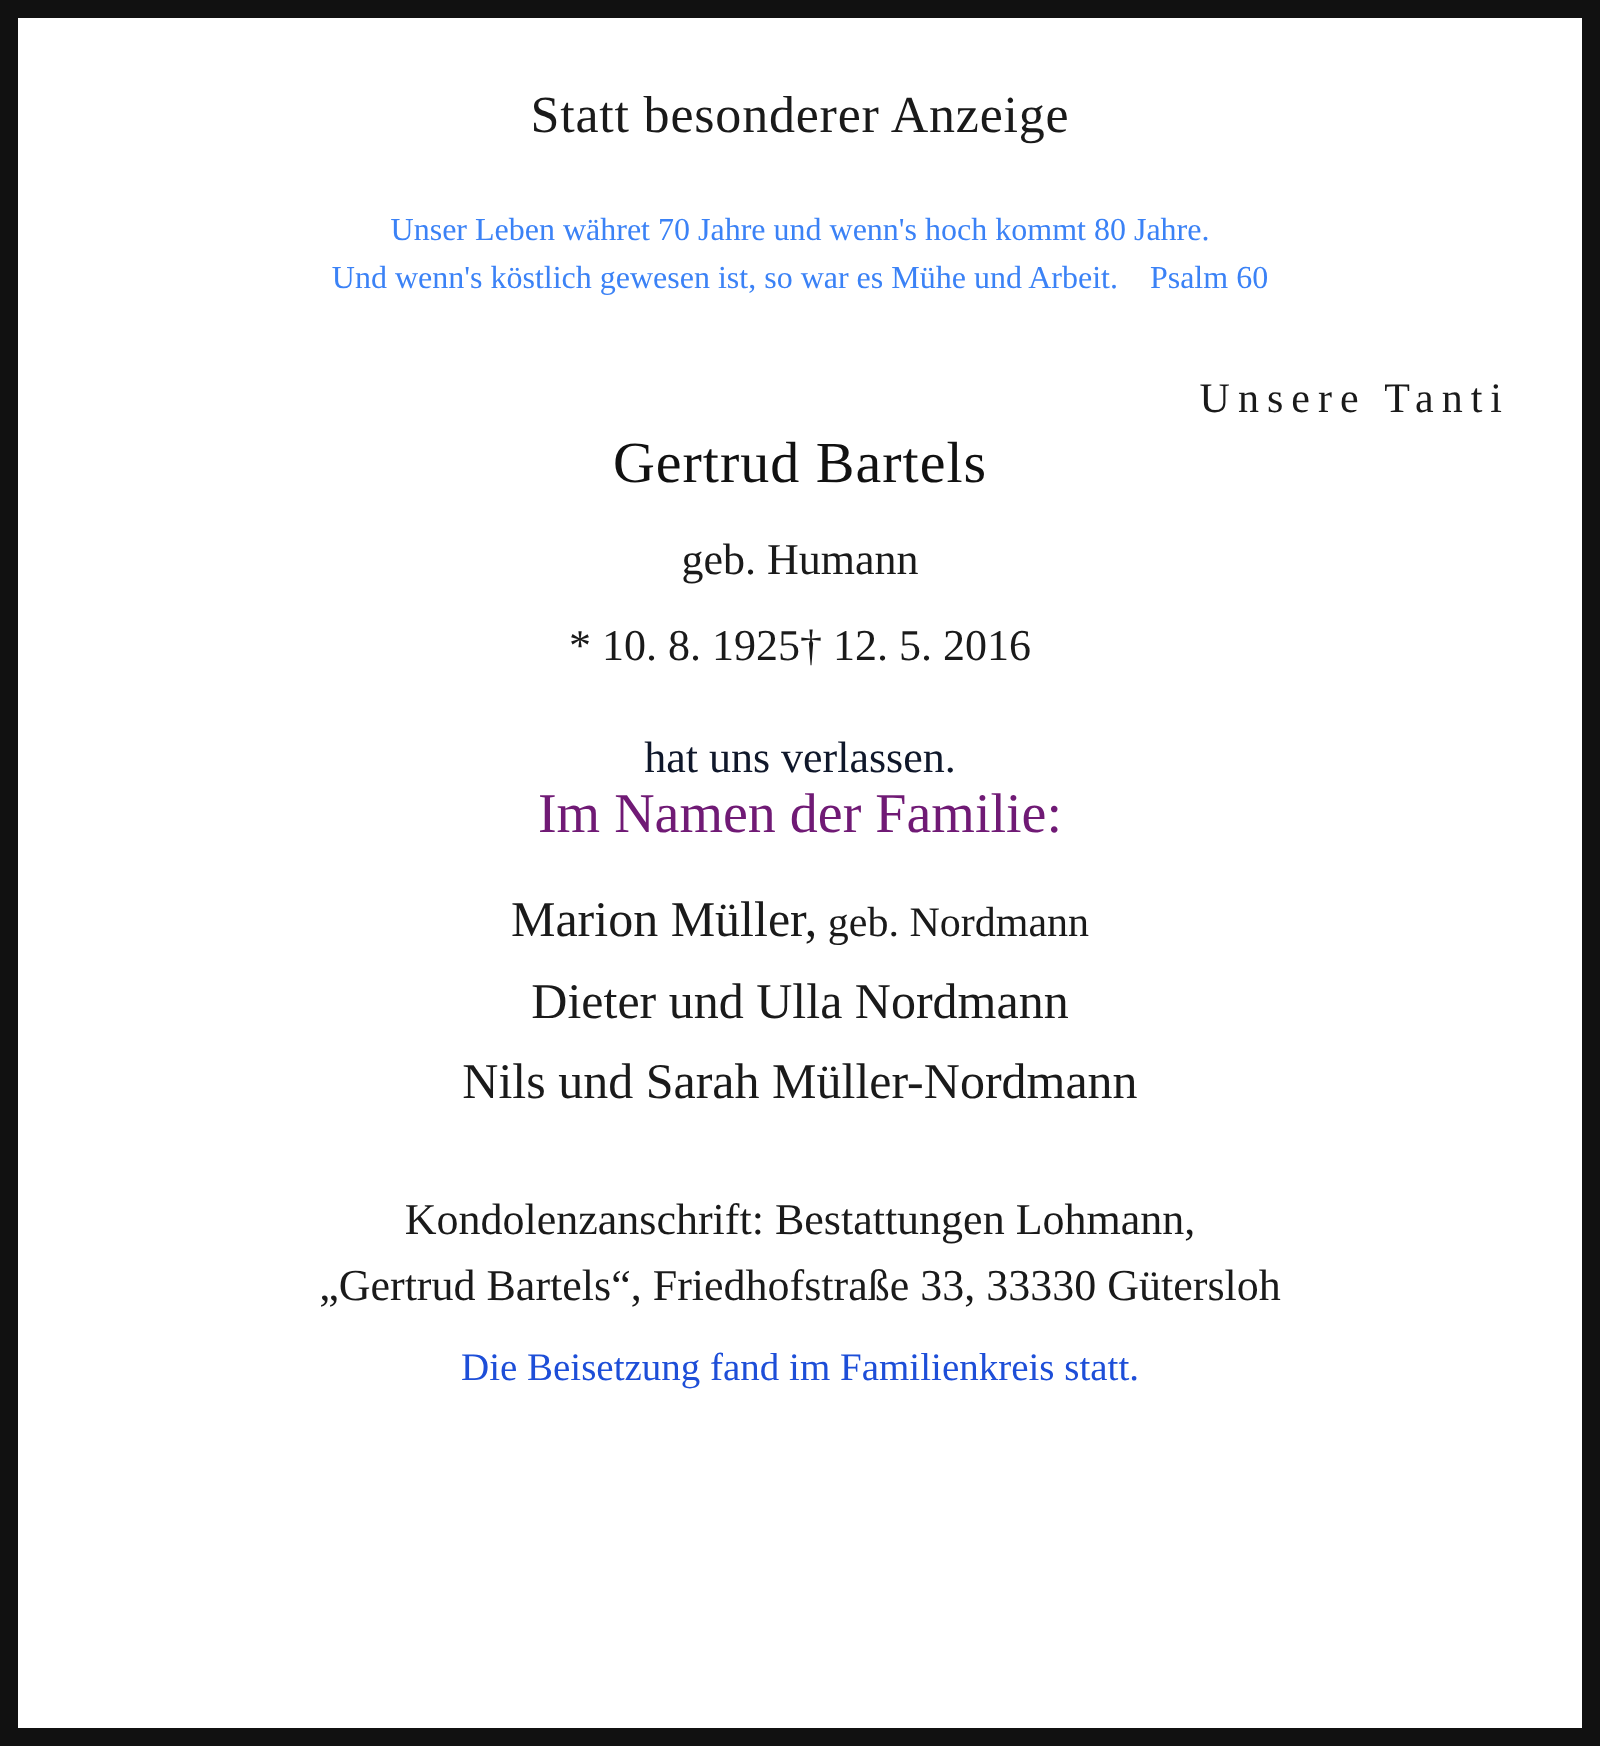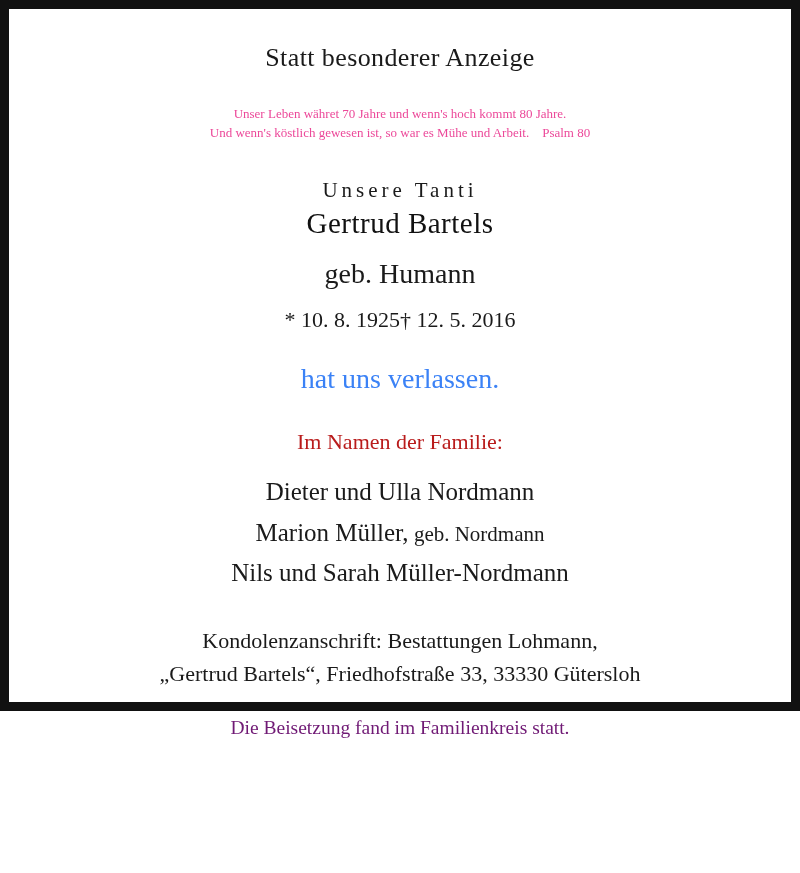--- a/index.html
+++ b/index.html
@@ -10,81 +10,81 @@
   body {
     width: 800px;
     height: 873px;
     font-family: "Liberation Serif", serif;
     color: #1a1a1a;
     overflow: hidden;
   }
   .notice {
     box-sizing: border-box;
     width: 800px;
-    height: 711px;
+    height: 873px;
     border: 9px solid #111111;
     background: #ffffff;
     padding: 26px 36px 18px 36px;
     display: block;
     text-align: center;
   }
   .headline {
     font-size: 26px;
     letter-spacing: 0.4px;
     margin-top: 8px;
     margin-bottom: 0;
     color: #1a1a1a;
   }
   .verse {
     margin-top: 31px;
-    font-size: 13px;
+    font-size: 16px;
     line-height: 1.48;
-    color: #ec4899;
+    color: #3b82f6;
   }
   .verse .verse-line {
     display: block;
     white-space: pre;
   }
   .verse .ref {
     display: inline;
   }
   .relation {
     margin-top: 36px;
     font-size: 21px;
     letter-spacing: 4px;
     color: #1a1a1a;
+    text-align: right;
   }
   .name {
     margin-top: 5px;
     font-size: 29px;
     letter-spacing: 0.5px;
     line-height: 1.1;
     color: #111111;
   }
   .maiden {
     margin-top: 18px;
-    font-size: 28px;
+    font-size: 22px;
     color: #1a1a1a;
   }
   .dates {
     margin-top: 17px;
     font-size: 22px;
     color: #1a1a1a;
   }
   .dates .birth { }
   .dates .death { margin-left: 0; margin-top: 24px; }
   .passed {
     margin-top: 30px;
-    font-size: 28px;
-    color: #3b82f6;
+    font-size: 22px;
+    color: #0f172a;
   }
   .family-intro {
-    margin-top: 34px;
-    font-size: 22px;
-    color: #b91c1c;
+    font-size: 28px;
+    color: #701a75;
   }
   .family-list {
     margin-top: 17px;
     list-style: none;
     padding: 0;
     margin-left: 0;
     margin-right: 0;
     margin-bottom: 0;
   }
   .family-list li {
@@ -96,54 +96,54 @@
     font-size: 21px;
   }
   .condolence {
     margin-top: 30px;
     font-size: 22px;
     line-height: 1.5;
     text-align: center;
   }
   .condolence .cond-line { display: block; }
   .footer {
-    margin-top: 27px;
+    margin-top: 15px;
     font-size: 19.5px;
-    color: #701a75;
+    color: #1d4ed8;
   }
 </style>
 </head>
 <body>
 
 <div class="notice">
 
   <div class="headline">Statt besonderer Anzeige</div>
 
   <div class="verse">
     <span class="verse-line">Unser Leben währet 70 Jahre und wenn's hoch kommt 80 Jahre.</span>
-    <span class="verse-line"><span>Und wenn's köstlich gewesen ist, so war es Mühe und Arbeit.</span>    <span class="ref">Psalm 80</span></span>
+    <span class="verse-line"><span>Und wenn's köstlich gewesen ist, so war es Mühe und Arbeit.</span>    <span class="ref">Psalm 60</span></span>
   </div>
 
   <div class="relation">Unsere Tanti</div>
 
   <div class="name">Gertrud Bartels</div>
 
   <div class="maiden">geb. Humann</div>
 
   <div class="dates">
     <span class="birth">* 10. 8. 1925</span><span class="death">† 12. 5. 2016</span>
   </div>
 
   <div class="passed">hat uns verlassen.</div>
 
   <div class="family-intro">Im Namen der Familie:</div>
 
   <ul class="family-list">
+    <li><span>Marion Müller,</span><span class="small"> geb. Nordmann</span></li>
     <li><span>Dieter und Ulla Nordmann</span><span class="small"></span></li>
-    <li><span>Marion Müller,</span><span class="small"> geb. Nordmann</span></li>
     <li><span>Nils und Sarah Müller-Nordmann</span><span class="small"></span></li>
   </ul>
 
   <div class="condolence">
     <span class="cond-line">Kondolenzanschrift: Bestattungen Lohmann,</span>
     <span class="cond-line">„Gertrud Bartels“, Friedhofstraße 33, 33330 Gütersloh</span>
   </div>
 
   <div class="footer">Die Beisetzung fand im Familienkreis statt.</div>
 

